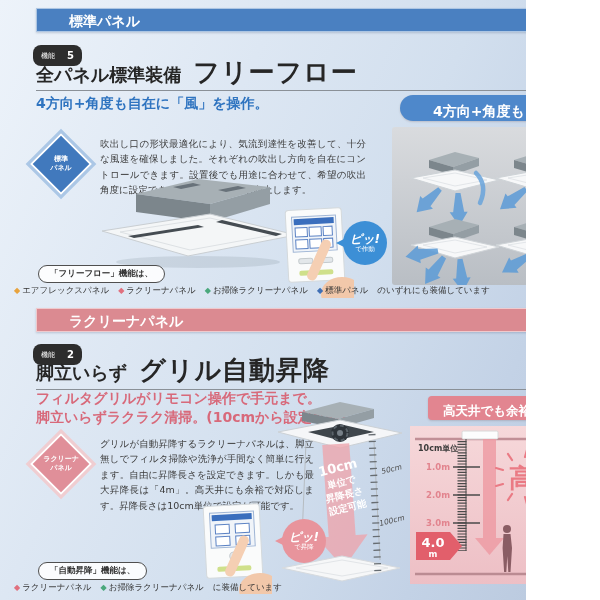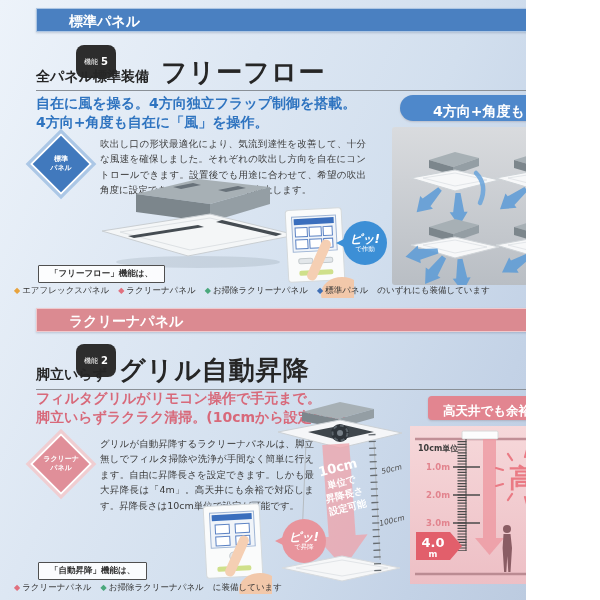--- a/index.html
+++ b/index.html
@@ -6,26 +6,26 @@
   .page{
     position:relative;width:526px;height:600px;overflow:hidden;
     background:linear-gradient(115deg,#edf3fa 0%,#dde7f3 35%,#d2dfee 60%,#c3d2e6 85%,#bccbe0 100%);
     font-family:"DejaVu Sans","Liberation Sans",sans-serif;color:#333;
   }
   .bar{position:absolute;left:36px;width:526px;height:24px;color:#fff;font-weight:bold;
        font-size:14px;line-height:24px;padding-left:32px;box-sizing:border-box;
        border:1px solid rgba(255,255,255,.55);box-shadow:0 1px 2px rgba(60,80,110,.25);}
   .bar1{top:8px;}  .bar2{top:308px;}
   .fbadge{position:absolute;left:33px;background:#2d2d2d;color:#fff;border-radius:8px;
-          height:13px;display:flex;align-items:center;gap:3px;padding:10px 8px;font-size:7px;margin-left:43px;}
+          height:13px;display:flex;align-items:center;gap:12px;padding:4px 8px;font-size:7px;}
   .fbadge1{top:45px}.fbadge2{top:344px}
   .fbadge .num{font-size:10px;font-weight:bold;line-height:1;}
   .headline{position:absolute;left:36px;display:flex;align-items:baseline;gap:12px;color:#262626;}
   .headline1{top:55px}.headline2{top:353px}
-  .hl-prefix{font-size:14px;font-weight:bold;}
+  .hl-prefix{font-size:18px;font-weight:bold;}
   .hl-main{font-size:26px;font-weight:bold;letter-spacing:1px;}
   .hrule{position:absolute;left:36px;width:526px;height:0;border-top:1px solid #8a9097;}
   .hrule1{top:90px}.hrule2{top:389px}
   .lead{position:absolute;left:36px;font-weight:bold;font-size:14px;line-height:1.38;}
   .lead1{top:94px;color:#2f74c0;}
   .lead2{top:389px;color:#d8697a;}
   .dia{position:absolute;width:40px;height:40px;transform:rotate(45deg);
        display:flex;align-items:center;justify-content:center;border:2px solid #fff;}
   .dia1{left:39px;top:142px;box-shadow:0 0 0 3px #abc7e6;}
   .dia2{left:39px;top:442px;box-shadow:0 0 0 3px #f0cdd1;}
@@ -40,21 +40,21 @@
   .pill2{left:428px;top:396px;width:118px;height:24px;font-size:12.5px;border-radius:4px;}
   .abs{position:absolute;}
   .bubble{position:absolute;width:44px;height:44px;border-radius:50%;color:#fff;display:flex;
           flex-direction:column;align-items:center;justify-content:center;line-height:1.1;}
   .bubble::before{content:"";position:absolute;left:-7px;top:17px;width:10px;height:10px;
           background:inherit;clip-path:polygon(100% 0,100% 100%,0 50%);}
   .bubble1{left:343px;top:221px;}
   .bubble2{left:282px;top:519px;}
   .bubble .b1{font-size:12px;font-weight:bold;font-style:italic;}
   .bubble .b2{font-size:6.5px;}
-  .fn-pill{position:absolute;left:38px;border:1px solid #4f4f4f;border-radius:1px;
+  .fn-pill{position:absolute;left:38px;border:1px solid #4f4f4f;border-radius:9px;
            background:rgba(255,255,255,.88);font-size:8.5px;font-weight:bold;color:#333;
            padding:2px 11px;white-space:nowrap;}
   .fnp1{top:265px}.fnp2{top:562px}
   .fn-line{position:absolute;left:14px;display:flex;gap:9px;font-size:8.5px;color:#333;
            align-items:center;white-space:nowrap;}
   .fnl1{top:285px}.fnl2{top:582px}
   .fn-item{display:flex;gap:2px;align-items:center;}
   .fn-dia{font-size:8px;line-height:1;}
 </style>
 </head>
@@ -71,21 +71,20 @@
     <span class="num">5</span>
   </div>
 
   <div class="headline headline1">
     <span class="hl-prefix">全パネル標準装備</span>
     <span class="hl-main">フリーフロー</span>
   </div>
   <div class="hrule hrule1"></div>
 
   <div class="lead lead1">
-    <div>自在に風を操る。4方向独立フラップ制御を搭載。</div>
     <div>4方向+角度も自在に「風」を操作。</div>
   </div>
 
   <div class="dia dia1" style="background-color: rgb(65, 121, 189);">
     <span class="inner">
       <span>標準</span><br>
       <span>パネル</span>
     </span>
   </div>
 

